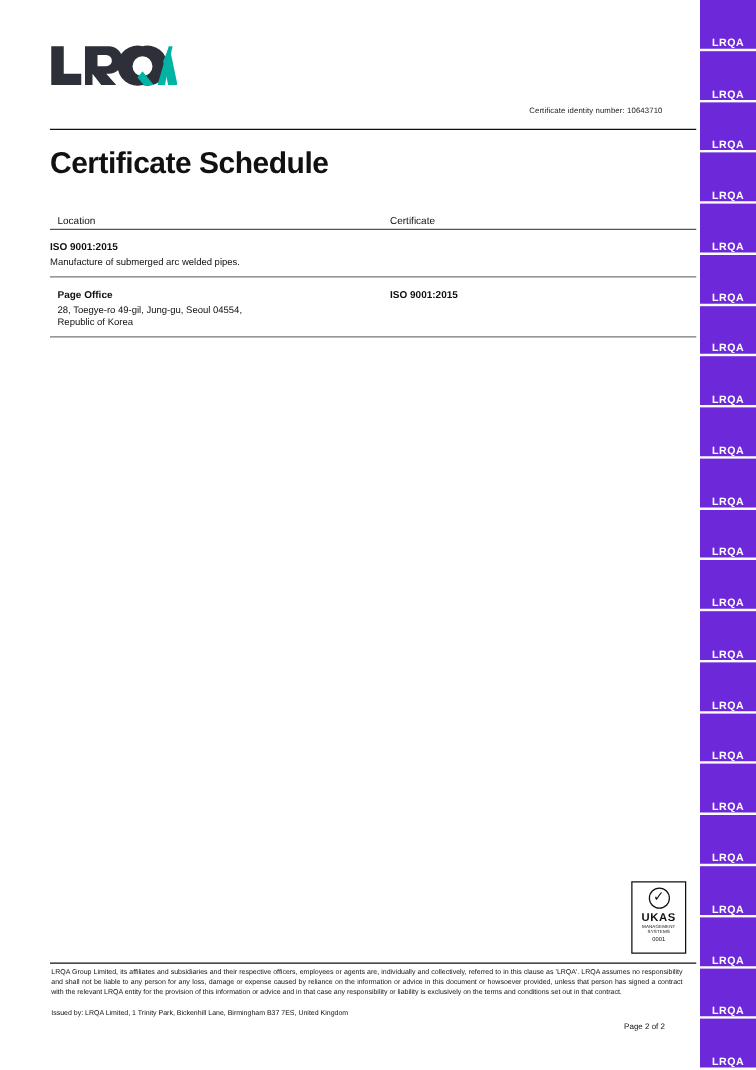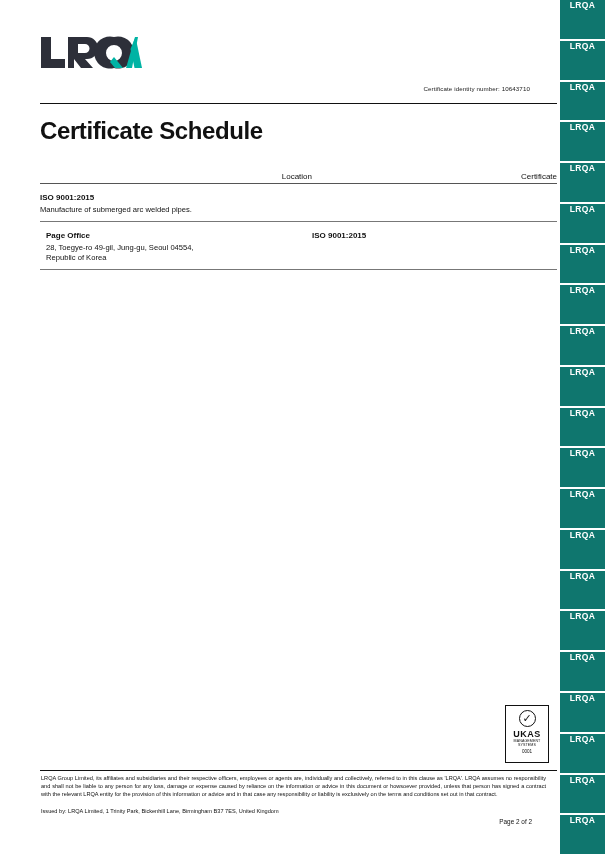--- a/index.html
+++ b/index.html
@@ -20,24 +20,24 @@
     position: absolute;
     top: 0; right: 0;
     width: 45px;
     height: 856px;
     background: #ffffff;
     display: flex;
     flex-direction: column;
   }
   .wm-cell {
     flex: 1 1 0;
-    background: #0f766e;
+    background: #6d28d9;
     border-bottom: 2px solid #ffffff;
     display: flex;
-    align-items: flex-start;
+    align-items: flex-end;
     justify-content: center;
   }
   .wm-cell span {
     font-size: 8.5px;
     letter-spacing: .4px;
     color: #ffffff;
     font-weight: bold;
   }
   
   .doc {
@@ -89,21 +89,20 @@
     width: 517px;
   }
   .thead {
     display: flex;
     border-bottom: .9px solid #555;
     padding-bottom: 2px;
   }
   .th {
     font-size: 8px;
     color: #111;
-    text-align: right;
   }
   .col-a { width: 272px; padding-left: 6px; }
   .col-b { width: 245px; }
 
   .trow {
     display: flex;
     border-bottom: .8px solid #777;
     padding-top: 9px;
     padding-bottom: 6px;
   }

